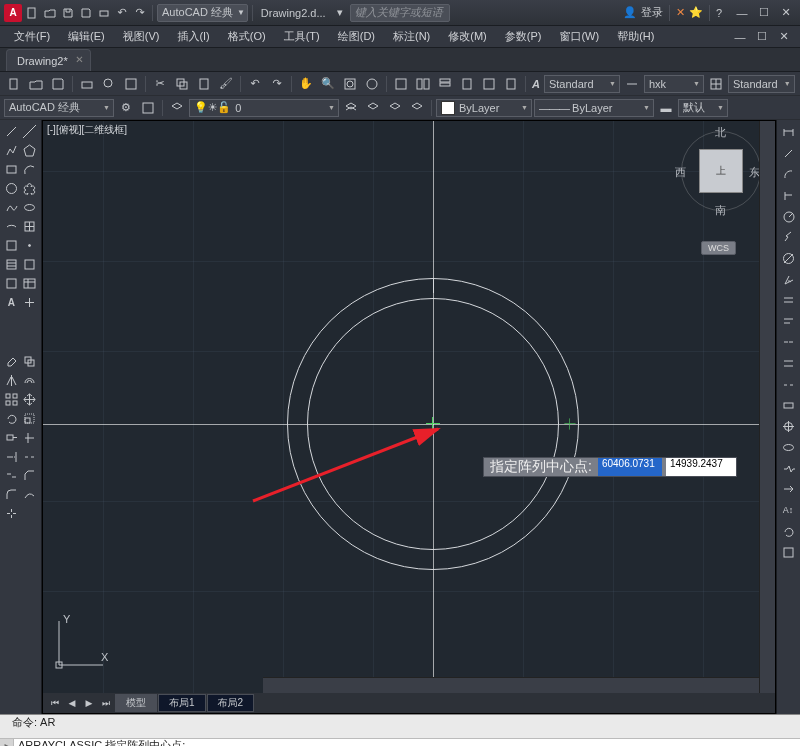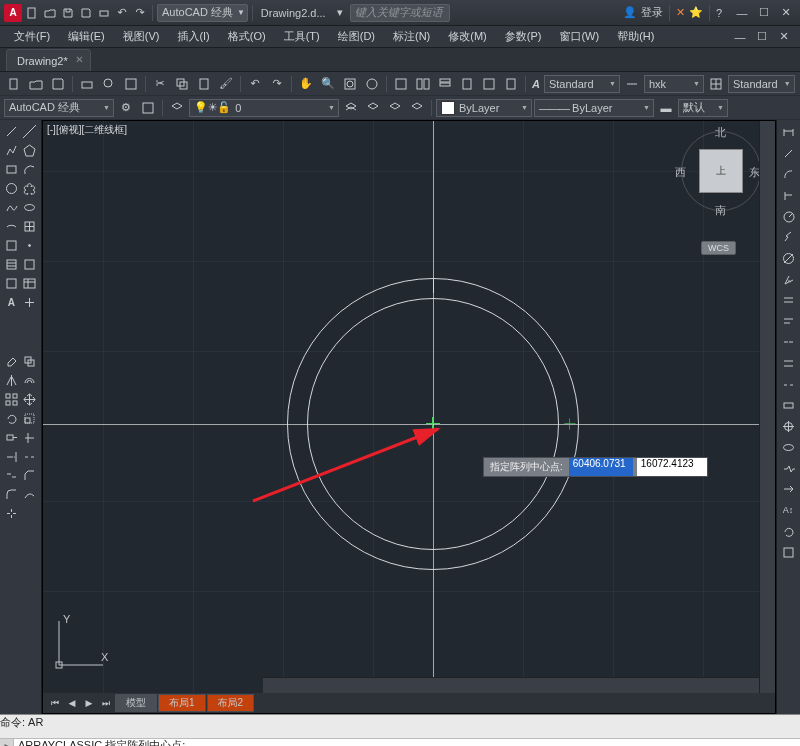--- a/index.html
+++ b/index.html
@@ -47,38 +47,38 @@
 .grid-v{position:absolute;top:0;bottom:20px;width:1px;background:rgba(100,120,150,.12)}
 .grid-h{position:absolute;left:0;right:0;height:1px;background:rgba(100,120,150,.12)}
 .circ{position:absolute;border:1px solid #d5d8dc;border-radius:50%}
 .tick{position:absolute;width:1px;height:14px;background:#d5d8dc}
 .arrow{position:absolute;pointer-events:none}
 .cursor-cross{position:absolute;width:14px;height:14px}
 .cursor-cross::before,.cursor-cross::after{content:"";position:absolute;background:#4fd060}
 .cursor-cross::before{left:6px;top:0;width:1px;height:14px}
 .cursor-cross::after{top:6px;left:0;height:1px;width:14px}
 .prompt-box{position:absolute;display:flex;align-items:center;background:#7a7e87;border:1px solid #4a4e57;height:20px}
-.prompt-label{padding:0 6px;color:#eee;font-size:10px}
+.prompt-label{padding:0 6px;color:#eee;font-size:14px}
 .prompt-input{height:18px;background:#fff;border:none;padding:0 4px;color:#000;font-size:10px;width:70px}
 .prompt-input.sel{background:#2466c9;color:#fff}
 .prompt-input.mid{width:64px}
 .ucs{position:absolute;bottom:40px;left:8px;pointer-events:none}
 .viewcube-wrap{position:absolute;top:6px;right:6px;width:96px;height:130px;pointer-events:auto}
 .viewcube{position:absolute;top:22px;left:26px;width:44px;height:44px;background:#c8cbd0;border:1px solid #888;display:flex;align-items:center;justify-content:center;color:#444;font-size:10px}
 .vc-ring{position:absolute;top:4px;left:8px;width:80px;height:80px;border:1px solid rgba(200,200,200,.25);border-radius:50%}
 .vc-lbl{position:absolute;color:#b8bcc2;font-size:11px}
 .wcs{position:absolute;bottom:2px;left:28px;background:#7a7e87;border:1px solid #5a5e67;padding:1px 6px;color:#ddd;font-size:9px;border-radius:2px}
 .bottom-tabs{position:absolute;bottom:0;left:0;right:0;height:20px;background:#2d3138;display:flex;align-items:center;padding:0 4px;gap:1px;color:#c5c8cc}
 .bt-nav{width:16px;height:16px;display:flex;align-items:center;justify-content:center;cursor:pointer;font-size:9px}
-.bt-tab{padding:1px 10px;background:#c2410c;border:1px solid #4a4e57;cursor:pointer;font-size:10px}
+.bt-tab{padding:1px 10px;background:#0f172a;border:1px solid #4a4e57;cursor:pointer;font-size:10px}
 .bt-tab.active{background:#4a4e57}
 .sb-v{position:absolute;right:0;top:0;bottom:20px;width:16px;background:#3a3e47;border-left:1px solid #222}
 .sb-h{position:absolute;bottom:20px;right:16px;height:16px;background:#3a3e47;border-top:1px solid #222}
 .cmd-area{height:38px;background:#eaeaea;border-top:1px solid #888;padding:0;color:#222;font-family:Consolas,monospace;font-size:10px;position:relative}
-.cmd-lines{padding:1px 0;line-height:12px}
+.cmd-lines{padding:1px 12px;line-height:12px}
 .cmd-input-row{position:absolute;bottom:0;left:0;right:0;height:14px;display:flex;align-items:center;background:#fff;border-top:1px solid #bbb}
 .cmd-gutter{width:14px;height:14px;background:#d4d4d4;display:flex;align-items:center;justify-content:center;font-size:8px;color:#666;border-right:1px solid #bbb}
 </style>
 </head>
 <body>
 
 <div class="titlebar">
   <div class="logo">A</div>
   <div class="tb-btn">
       <svg viewBox="0 0 12 12">
@@ -617,21 +617,21 @@
               <path d="M0,0 L9,3 L0,6 z" fill="#e8202a"></path>
             </marker>
           </defs>
         <line x1="10" y1="80" x2="195" y2="8" stroke="#e8202a" stroke-width="3" marker-end="url(#ah)"></line>
       </svg>
 
       <div class="prompt-box" style="left:440px;top:336px">
         <span class="prompt-label">指定阵列中心点:</span>
         <span class="prompt-input sel mid">60406.0731</span>
         <span style="width:4px"></span>
-        <span class="prompt-input">16072.4123</span>
+        <span class="prompt-input">14939.2437</span>
       </div>
 
       <svg class="ucs" width="60" height="60" viewBox="0 0 60 60">
         <line x1="8" y1="52" x2="8" y2="8" stroke="#bfc3c8" stroke-width="1"></line>
         <line x1="8" y1="52" x2="52" y2="52" stroke="#bfc3c8" stroke-width="1"></line>
         <rect x="5" y="49" width="6" height="6" fill="none" stroke="#bfc3c8"></rect>
         <text x="12" y="10" fill="#bfc3c8" font-size="10">Y</text>
         <text x="50" y="48" fill="#bfc3c8" font-size="10">X</text>
       </svg>
 

